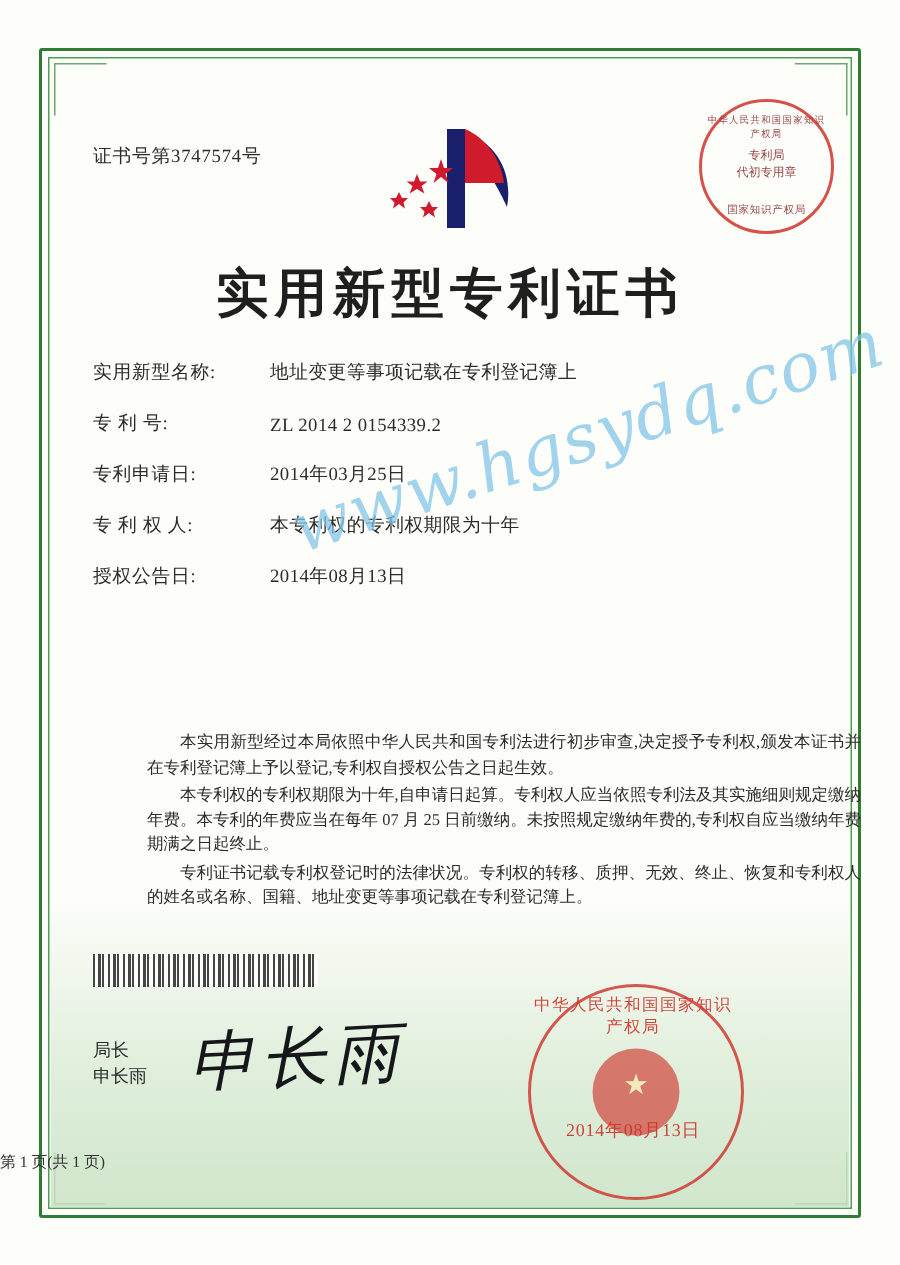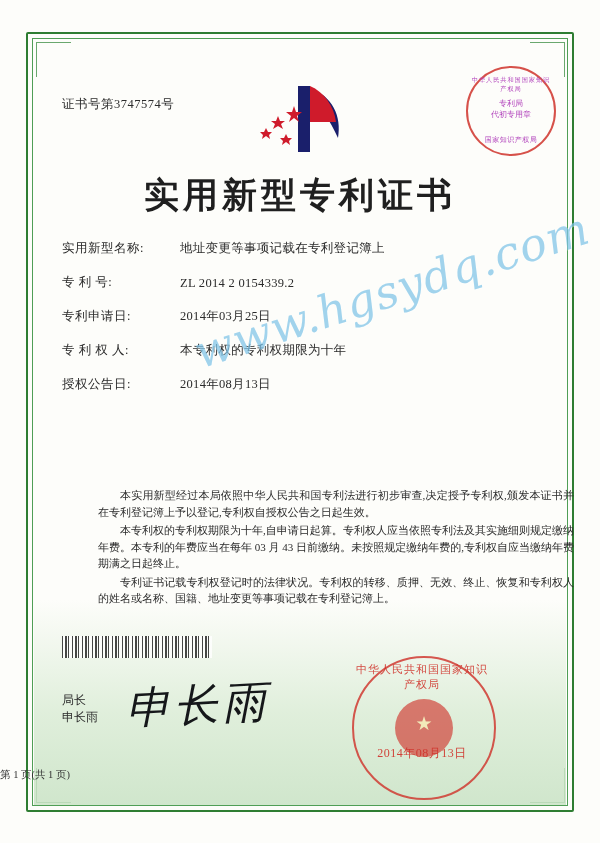--- a/index.html
+++ b/index.html
@@ -76,21 +76,21 @@
     width: 100px; height: 82px;
   }
 
   
   .seal {
     position: absolute;
     left: 466px; top: 66px;
     width: 86px; height: 86px;
     border: 2px solid #d0342c;
     border-radius: 50%;
-    color: #a21caf;
+    color: #7f1d1d;
     opacity: 0.85;
   }
   .seal .txt-top {
     position: absolute;
     left: 0; top: 8px;
     width: 86px;
     text-align: center;
     font-size: 6.5px;
     letter-spacing: 1px;
     transform: scaleX(0.95);
@@ -323,21 +323,21 @@
       <div class="field-value">本专利权的专利权期限为十年</div>
     </div>
     <div class="field-row">
       <div class="field-label">授权公告日:</div>
       <div class="field-value">2014年08月13日</div>
     </div>
   </div>
 
   <div class="body-text">
     <p>本实用新型经过本局依照中华人民共和国专利法进行初步审查,决定授予专利权,颁发本证书并在专利登记簿上予以登记,专利权自授权公告之日起生效。</p>
-    <p>本专利权的专利权期限为十年,自申请日起算。专利权人应当依照专利法及其实施细则规定缴纳年费。本专利的年费应当在每年 03 月 43 日前缴纳。未按照规定缴纳年费的,专利权自应当缴纳年费期满之日起终止。</p>
+    <p>本专利权的专利权期限为十年,自申请日起算。专利权人应当依照专利法及其实施细则规定缴纳年费。本专利的年费应当在每年 07 月 25 日前缴纳。未按照规定缴纳年费的,专利权自应当缴纳年费期满之日起终止。</p>
     <p>专利证书记载专利权登记时的法律状况。专利权的转移、质押、无效、终止、恢复和专利权人的姓名或名称、国籍、地址变更等事项记载在专利登记簿上。</p>
   </div>
 
   <div class="barcode"></div>
 
   <div class="sig-label">
     <div>局长</div>
     <div>申长雨</div>
   </div>
   <div class="sig-hand">申长雨</div>

